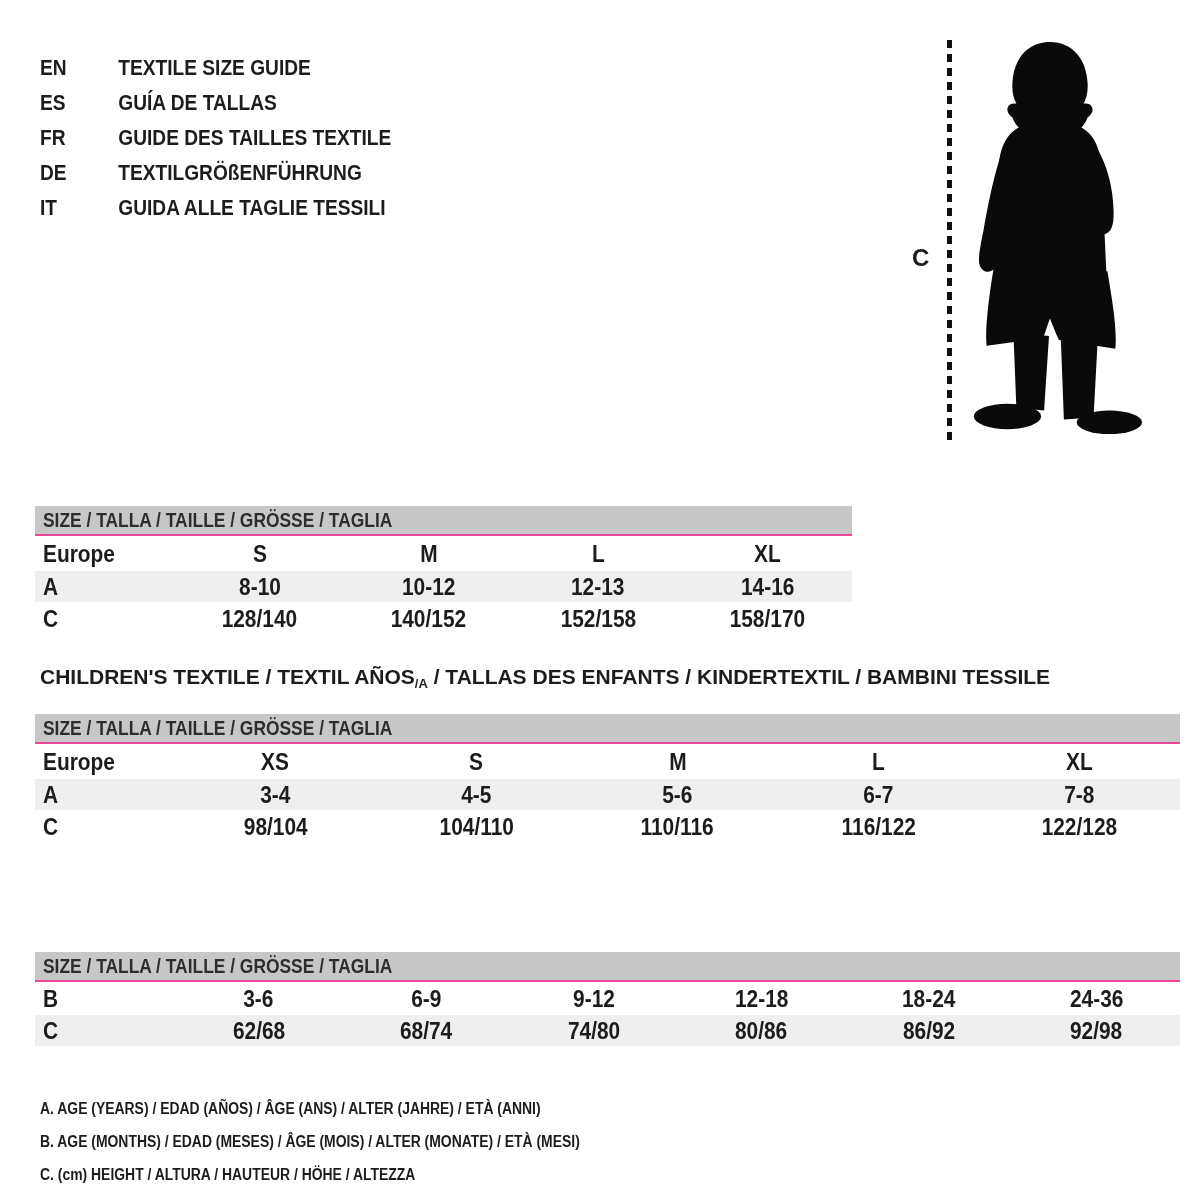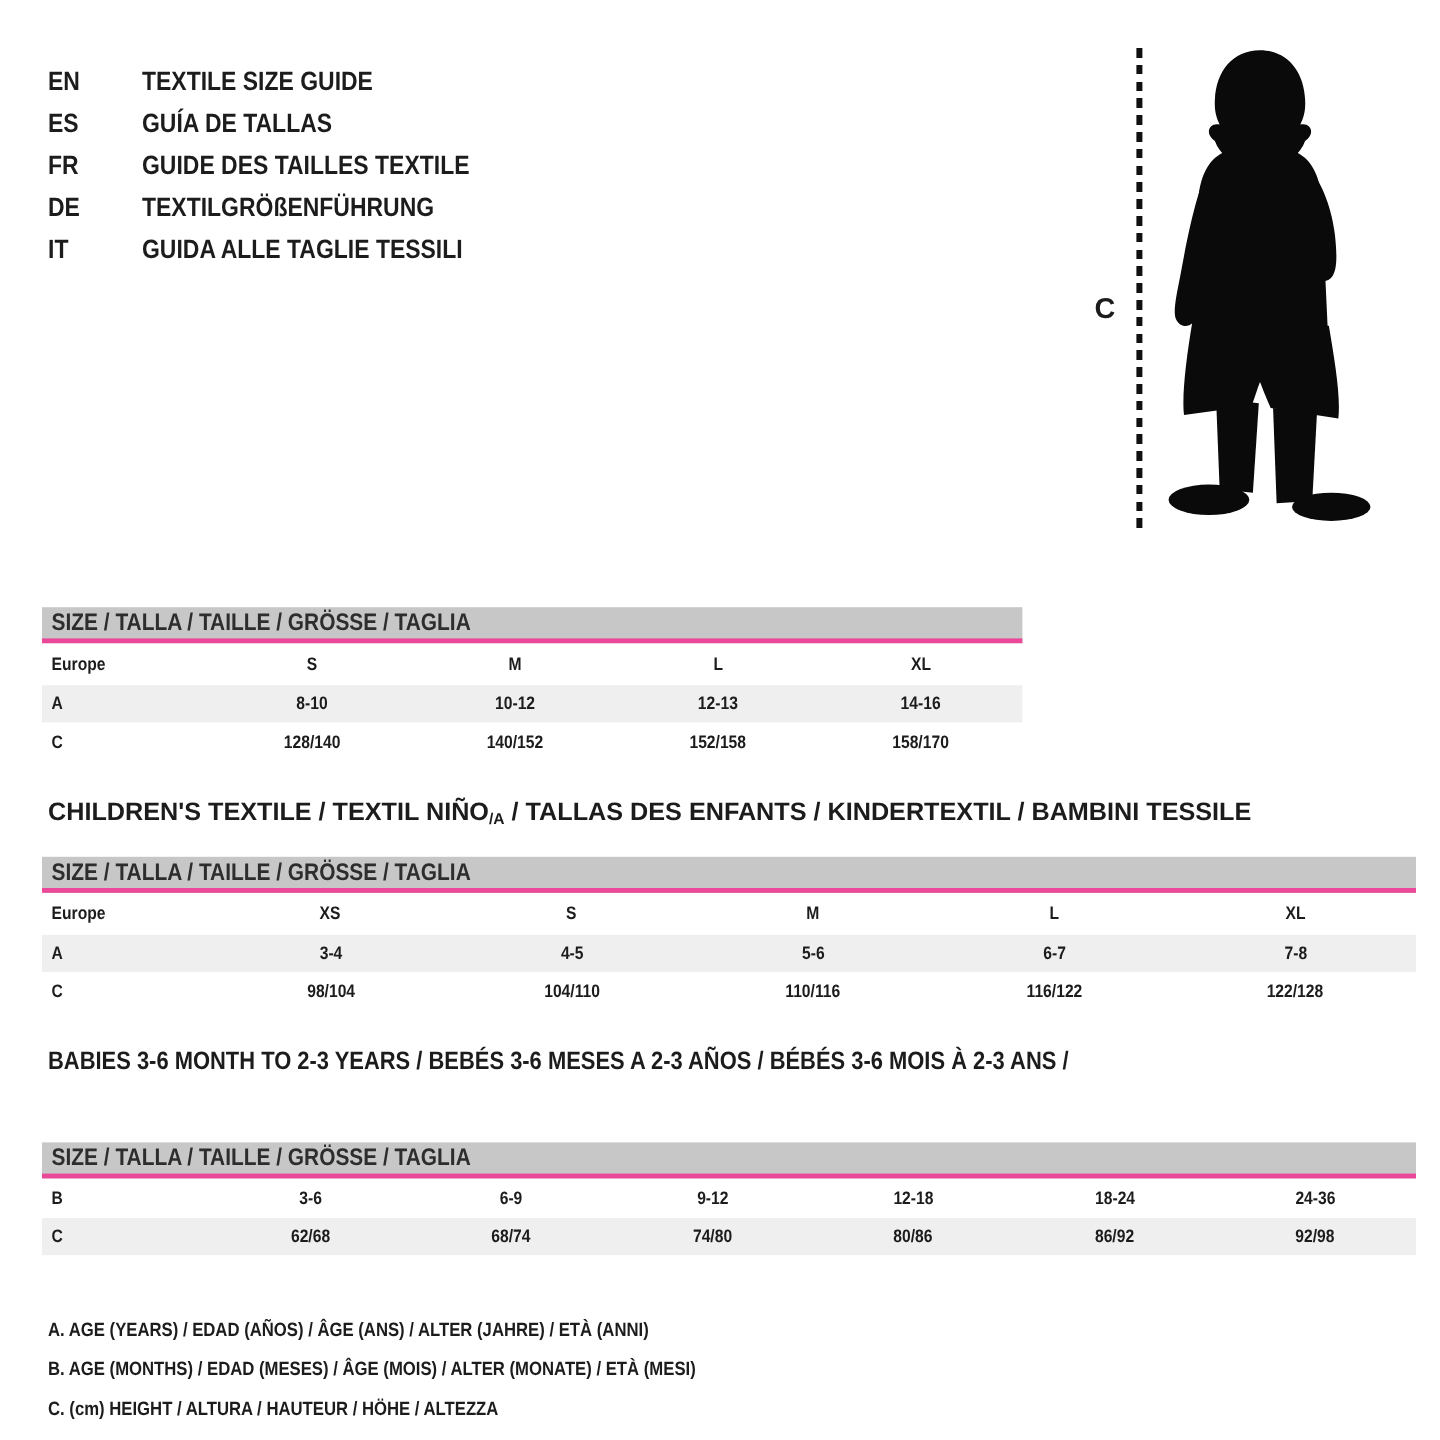--- a/index.html
+++ b/index.html
@@ -22,25 +22,25 @@
   .measure-line{position:absolute;left:947px;top:16px;width:5px;height:400px;
     background:repeating-linear-gradient(to bottom,#101010 0px,#101010 8px,transparent 8px,transparent 14px);}
   .c-label{position:absolute;left:912px;top:220px;font-size:24px;}
   .baby-svg{position:absolute;left:956px;top:14px;width:188px;height:402px;}
 
   
   .tbl-title{position:absolute;left:40px;font-size:21px;line-height:24px;}
   .title-sub{font-size:13px;vertical-align:-4px;letter-spacing:0;}
 
   
-  .size-bar{position:absolute;left:35px;height:30px;background:#c7c7c7;border-bottom:4px solid #ec4899;
+  .size-bar{position:absolute;left:35px;height:30px;background:#c7c7c7;border-bottom:2px solid #ec4899;
     box-sizing:border-box;display:flex;align-items:center;padding-left:8px;font-size:20px;color:#2d2d2d;}
 
   
-  .grid{position:absolute;left:35px;display:grid;align-items:center;font-size:15px;box-sizing:border-box;}
+  .grid{position:absolute;left:35px;display:grid;align-items:center;font-size:24px;box-sizing:border-box;}
   .grid > div{text-align:center;overflow:visible;}
   .grid > div:first-child{text-align:left;padding-left:8px;}
   .t1{width:817px;grid-template-columns:140px repeat(4,1fr);}
   .t2{width:1145px;grid-template-columns:140px repeat(5,1fr);}
   .t3{width:1145px;grid-template-columns:140px repeat(6,1fr);}
   .bar1{width:817px;}
   .bar23{width:1145px;}
   .row-alt{background:#efefef;}
   .row-white{background:#ffffff;}
 
@@ -106,21 +106,21 @@
   </div>
   <div class="grid t1 row-white" style="top:579px;height:31px;">
     <div><span class="cond">C</span></div>
     <div><span class="cond-c">128/140</span></div>
     <div><span class="cond-c">140/152</span></div>
     <div><span class="cond-c">152/158</span></div>
     <div><span class="cond-c">158/170</span></div>
   </div>
 
   <div class="tbl-title" style="top:641px;">
-    <span class="line-cond"><span>CHILDREN'S TEXTILE / TEXTIL NIÑO</span><span class="title-sub">/A</span><span> / TALLAS DES ENFANTS / KINDERTEXTIL / BAMBINI TESSILE</span></span>
+    <span class="line-cond"><span>CHILDREN'S TEXTILE / TEXTIL AÑOS</span><span class="title-sub">/A</span><span> / TALLAS DES ENFANTS / KINDERTEXTIL / BAMBINI TESSILE</span></span>
   </div>
   <div class="size-bar bar23" style="top:690px;">
     <span class="cond">SIZE / TALLA / TAILLE / GRÖSSE / TAGLIA</span>
   </div>
   <div class="grid t2 row-white" style="top:721px;height:33px;">
     <div><span class="cond">Europe</span></div>
     <div><span class="cond-c">XS</span></div>
     <div><span class="cond-c">S</span></div>
     <div><span class="cond-c">M</span></div>
     <div><span class="cond-c">L</span></div>
@@ -136,23 +136,20 @@
   </div>
   <div class="grid t2 row-white" style="top:787px;height:31px;">
     <div><span class="cond">C</span></div>
     <div><span class="cond-c">98/104</span></div>
     <div><span class="cond-c">104/110</span></div>
     <div><span class="cond-c">110/116</span></div>
     <div><span class="cond-c">116/122</span></div>
     <div><span class="cond-c">122/128</span></div>
   </div>
 
-  <div class="tbl-title" style="top:849px;">
-    <span class="cond">BABIES 3-6 MONTH TO 2-3 YEARS / BEBÉS 3-6 MESES A 2-3 AÑOS / BÉBÉS 3-6 MOIS À 2-3 ANS /</span>
-  </div>
   <div class="size-bar bar23" style="top:928px;">
     <span class="cond">SIZE / TALLA / TAILLE / GRÖSSE / TAGLIA</span>
   </div>
   <div class="grid t3 row-white" style="top:959px;height:31px;">
     <div><span class="cond">B</span></div>
     <div><span class="cond-c">3-6</span></div>
     <div><span class="cond-c">6-9</span></div>
     <div><span class="cond-c">9-12</span></div>
     <div><span class="cond-c">12-18</span></div>
     <div><span class="cond-c">18-24</span></div>

